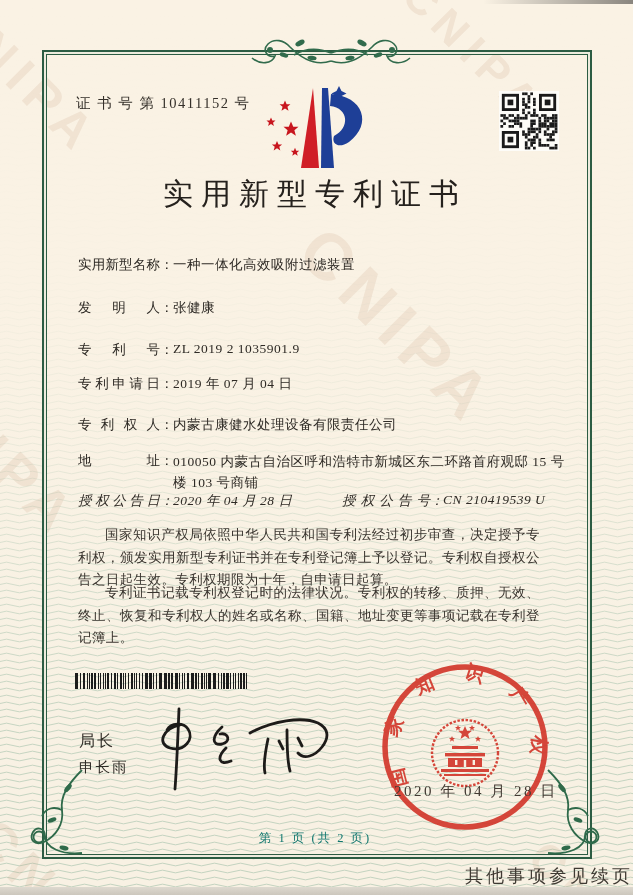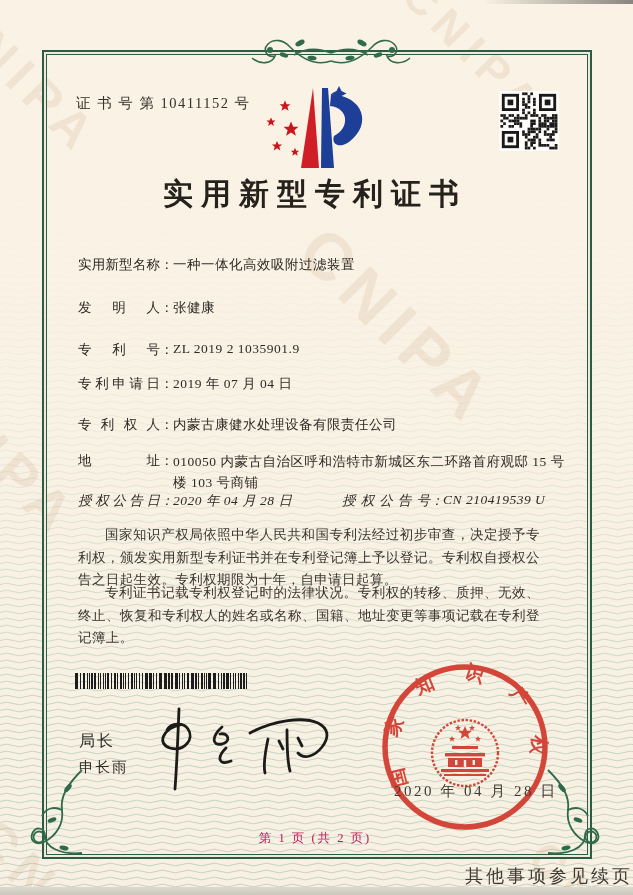--- a/index.html
+++ b/index.html
@@ -31,40 +31,40 @@
     border:2.5px solid #2c5c43;
     box-shadow: inset 0 0 0 2px rgba(248,242,230,.95), inset 0 0 0 3px #2c5c43;
   }
   .orn{position:absolute;z-index:4;}
   .content{position:absolute;left:0;top:0;width:633px;height:895px;z-index:5;}
   .cert-no{position:absolute;left:76px;top:94px;font-size:14.5px;letter-spacing:1.5px;color:#35302a;}
   .logo{position:absolute;left:247px;top:82px;}
   .qr{position:absolute;left:499px;top:91px;}
   .title{
     position:absolute;left:42px;top:174px;width:546px;text-align:center;
-    font-size:30px;font-weight:bold;letter-spacing:8px;color:#25211d;
+    font-size:30px;font-weight:normal;letter-spacing:8px;color:#25211d;
   }
   .row{position:absolute;left:78px;font-size:13.5px;color:#2e2a25;white-space:nowrap;}
   .row .lbl{display:inline-block;width:82px;text-align:justify;text-align-last:justify;vertical-align:top;}
   .row .colon{display:inline-block;width:13px;vertical-align:top;}
   .row .val{display:inline-block;vertical-align:top;letter-spacing:.5px;}
   .row .val.wrap{white-space:normal;width:400px;line-height:1.55;}
   .row2col .pair2{position:absolute;left:252px;top:0;white-space:nowrap;margin-left:12px;}
   .row2col .pair2 .lbl{width:88px;}
   .para{
     position:absolute;left:78px;width:462px;font-size:13.5px;line-height:1.68;
     color:#3a352f;text-indent:2em;text-align:justify;letter-spacing:.4px;
   }
   .barcode{position:absolute;left:75px;top:673px;}
   .director-title{position:absolute;left:79px;top:731px;font-size:16px;letter-spacing:2px;}
   .director-name{position:absolute;left:79px;top:758px;font-size:14.5px;letter-spacing:2px;font-family:Liberation Mono, monospace;}
   .signature{position:absolute;left:146px;top:703px;}
   .seal{position:absolute;left:375px;top:657px;}
   .seal-date{position:absolute;left:394px;top:782px;font-size:15px;letter-spacing:2.5px;color:#433a33;z-index:6;}
-  .page-footer{position:absolute;left:42px;top:830px;width:546px;text-align:center;font-size:12.5px;color:#be185d;letter-spacing:2px;}
+  .page-footer{position:absolute;left:42px;top:830px;width:546px;text-align:center;font-size:12.5px;color:#0f766e;letter-spacing:2px;}
   .note{position:absolute;left:0;top:864px;width:633px;text-align:right;font-size:18px;color:#3f3a33;letter-spacing:3px;}
   .edge-top{position:absolute;right:0;top:0;width:150px;height:4px;z-index:7;
     background:linear-gradient(90deg,rgba(20,20,20,0),rgba(25,25,25,.5));}
   .edge-bottom{position:absolute;left:0;bottom:0;width:633px;height:8px;z-index:7;
     background:linear-gradient(180deg,#ded9cf,#ccc7bd);}
 </style>
 </head>
 <body>
 
 <div class="page">

